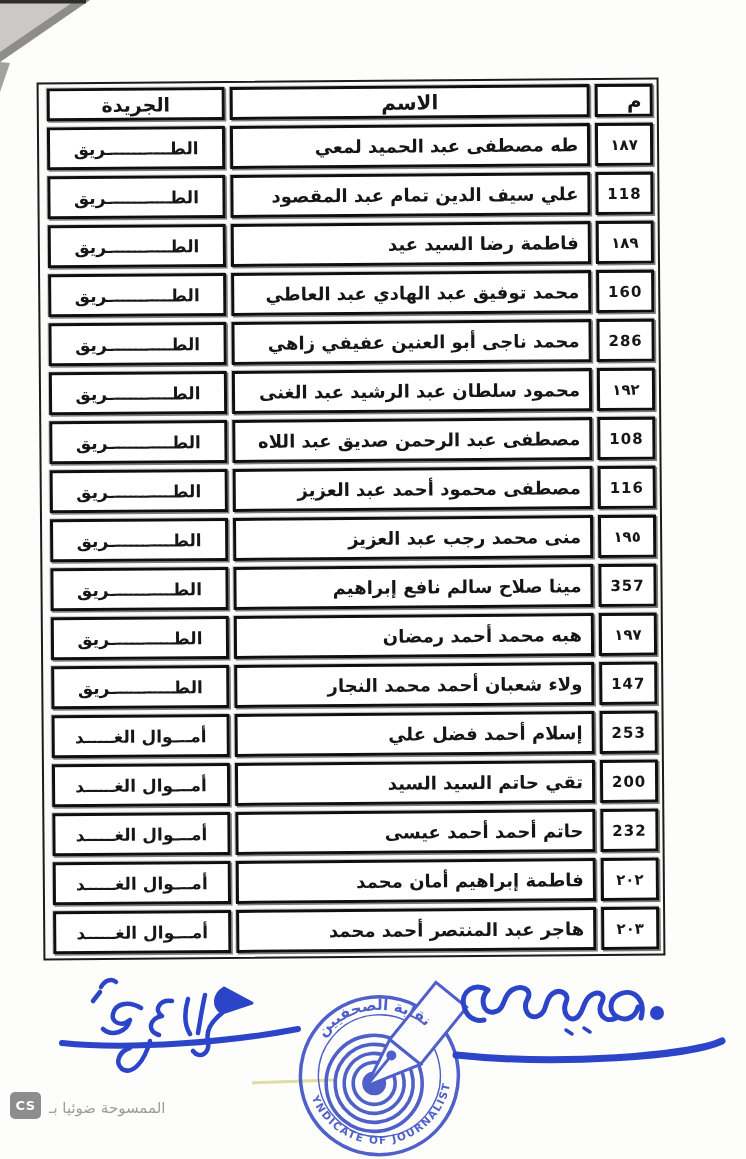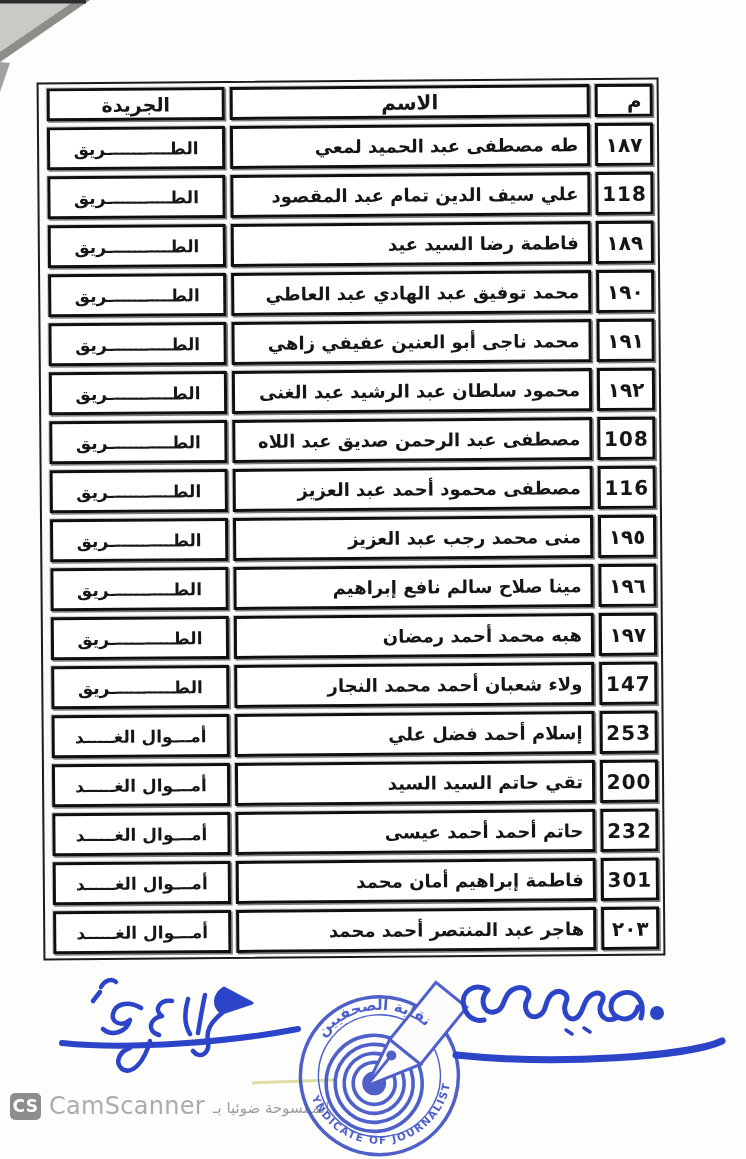--- a/index.html
+++ b/index.html
@@ -33,35 +33,35 @@
   .cell{
     background:#ffffff;
     border:3px solid #0f0f0f;
     box-shadow:1.5px 1.5px 0 rgba(0,0,0,.5),-1px -1px 0 rgba(130,130,130,.4);
     display:flex;align-items:center;
     font-weight:bold;
     overflow:hidden;white-space:nowrap;
     box-sizing:border-box;
   }
   .hcell{height:33px;}
-  .serial{justify-content:center;font-size:20px;letter-spacing:1px;}
+  .serial{justify-content:center;font-size:15px;letter-spacing:1px;}
   .hserial{justify-content:flex-start;padding:0 8px;font-size:20px;}
   .name{justify-content:flex-start;padding:0 9px;font-size:18px;}
   .hname{justify-content:center;font-size:20px;}
   .paper{justify-content:center;font-size:17px;}
   .hpaper{justify-content:center;font-size:19px;}
   
   .sig-layer{position:absolute;left:0;top:0;width:746px;height:1159px;z-index:6;pointer-events:none;}
   .sig-layer path,.sig-layer circle{stroke:var(--ink,#2b44c8);}
   .stamp{position:absolute;left:286px;top:962px;width:200px;height:200px;z-index:4;
     transform:rotate(-6deg);opacity:.93;}
   .wm{position:absolute;left:10px;top:1092px;z-index:2;display:flex;align-items:center;gap:8px;}
   .wm-badge{width:31px;height:27px;border-radius:5px;background:#8d8d8d;color:#fff;
     display:flex;align-items:center;justify-content:center;
-    font-size:17px;font-weight:bold;letter-spacing:.5px;}
+    font-size:13px;font-weight:bold;letter-spacing:.5px;}
   .wm-brand{font-size:24px;color:#ababab;letter-spacing:.3px;}
   .wm-ar{font-size:15px;color:#9c9c9c;padding-top:4px;}
 </style>
 </head>
 <body>
 
 <svg class="corner-fold" width="110" height="100" viewBox="0 0 110 100">
   <polygon points="0,0 90,0 0,62" fill="#cbc9c6"></polygon>
   <polygon points="90,0 76,0 0,52 0,62" fill="#8f8d8a"></polygon>
   <polygon points="0,62 10,63 0,92" fill="#a4a2a0"></polygon>
@@ -82,45 +82,45 @@
   <div class="cell paper">الطـــــــــــريق</div>
 
   <div class="cell serial">118</div>
   <div class="cell name">علي سيف الدين تمام عبد المقصود</div>
   <div class="cell paper">الطـــــــــــريق</div>
 
   <div class="cell serial">١٨٩</div>
   <div class="cell name">فاطمة رضا السيد عيد</div>
   <div class="cell paper">الطـــــــــــريق</div>
 
-  <div class="cell serial">١٩٠</div>
+  <div class="cell serial">160</div>
   <div class="cell name">محمد توفيق عبد الهادي عبد العاطي</div>
   <div class="cell paper">الطـــــــــــريق</div>
 
-  <div class="cell serial">١٩١</div>
+  <div class="cell serial">286</div>
   <div class="cell name">محمد ناجى أبو العنين عفيفي زاهي</div>
   <div class="cell paper">الطـــــــــــريق</div>
 
   <div class="cell serial">١٩٢</div>
   <div class="cell name">محمود سلطان عبد الرشيد عبد الغنى</div>
   <div class="cell paper">الطـــــــــــريق</div>
 
   <div class="cell serial">108</div>
   <div class="cell name">مصطفى عبد الرحمن صديق عبد اللاه</div>
   <div class="cell paper">الطـــــــــــريق</div>
 
   <div class="cell serial">116</div>
   <div class="cell name">مصطفى محمود أحمد عبد العزيز</div>
   <div class="cell paper">الطـــــــــــريق</div>
 
   <div class="cell serial">١٩٥</div>
   <div class="cell name">منى محمد رجب عبد العزيز</div>
   <div class="cell paper">الطـــــــــــريق</div>
 
-  <div class="cell serial">١٩٦</div>
+  <div class="cell serial">357</div>
   <div class="cell name">مينا صلاح سالم نافع إبراهيم</div>
   <div class="cell paper">الطـــــــــــريق</div>
 
   <div class="cell serial">١٩٧</div>
   <div class="cell name">هبه محمد أحمد رمضان</div>
   <div class="cell paper">الطـــــــــــريق</div>
 
   <div class="cell serial">147</div>
   <div class="cell name">ولاء شعبان أحمد محمد النجار</div>
   <div class="cell paper">الطـــــــــــريق</div>
@@ -130,21 +130,21 @@
   <div class="cell paper">أمـــوال الغـــــد</div>
 
   <div class="cell serial">200</div>
   <div class="cell name">تقي حاتم السيد السيد</div>
   <div class="cell paper">أمـــوال الغـــــد</div>
 
   <div class="cell serial">232</div>
   <div class="cell name">حاتم أحمد أحمد عيسى</div>
   <div class="cell paper">أمـــوال الغـــــد</div>
 
-  <div class="cell serial">301</div>
+  <div class="cell serial">٢٠٢</div>
   <div class="cell name">فاطمة إبراهيم أمان محمد</div>
   <div class="cell paper">أمـــوال الغـــــد</div>
 
   <div class="cell serial">٢٠٣</div>
   <div class="cell name">هاجر عبد المنتصر أحمد محمد</div>
   <div class="cell paper">أمـــوال الغـــــد</div>
 </div>
 </div>
 
 <svg class="stamp" viewBox="0 0 200 200">
@@ -196,15 +196,14 @@
     <path d="M 641,1018 C 646,1000 634,988 620,994 C 608,999 608,1014 620,1018 C 628,1021 636,1016 638,1007"></path>
     <path d="M 616,1018 C 604,1024 596,1012 602,1002 C 606,994 598,990 590,996 C 582,1002 584,1014 576,1018 C 568,1022 562,1012 566,1002 C 570,994 560,988 552,994 C 544,1000 548,1012 538,1016 C 528,1020 522,1008 528,998"></path>
     <path d="M 566,1030 L 572,1034 M 584,1028 L 590,1032" stroke-width="3.5"></path>
     <path d="M 528,998 C 532,990 522,984 512,990 C 502,996 506,1010 494,1012 C 482,1014 480,998 488,990 C 474,982 460,992 464,1006 C 466,1016 474,1022 484,1020"></path>
     <path d="M 456,1055 C 560,1066 690,1056 722,1041" stroke-width="7"></path>
   </g>
 </svg>
 
 <div class="wm">
   <div class="wm-badge">CS</div>
-  <div class="wm-brand">CamScanner</div>
   <div class="wm-ar">الممسوحة ضوئيا بـ</div>
 </div>
 
 </body></html>

